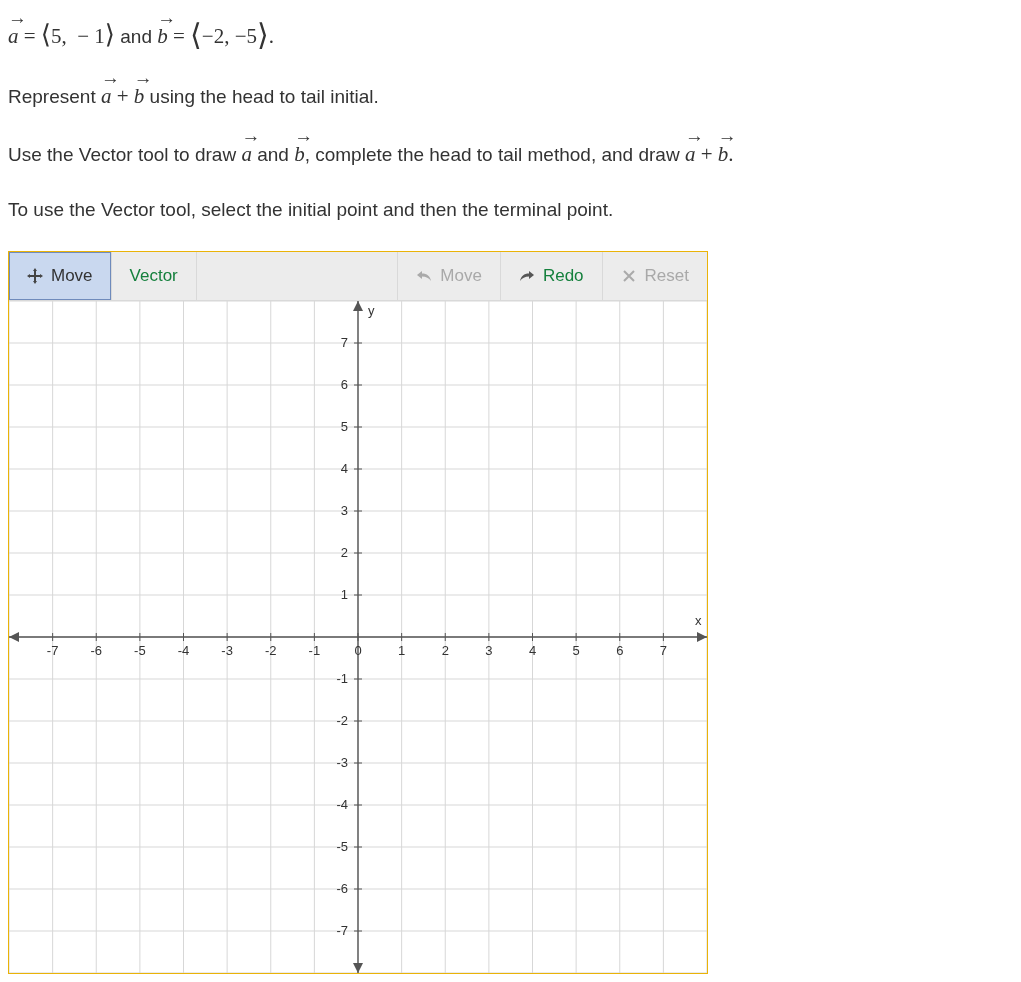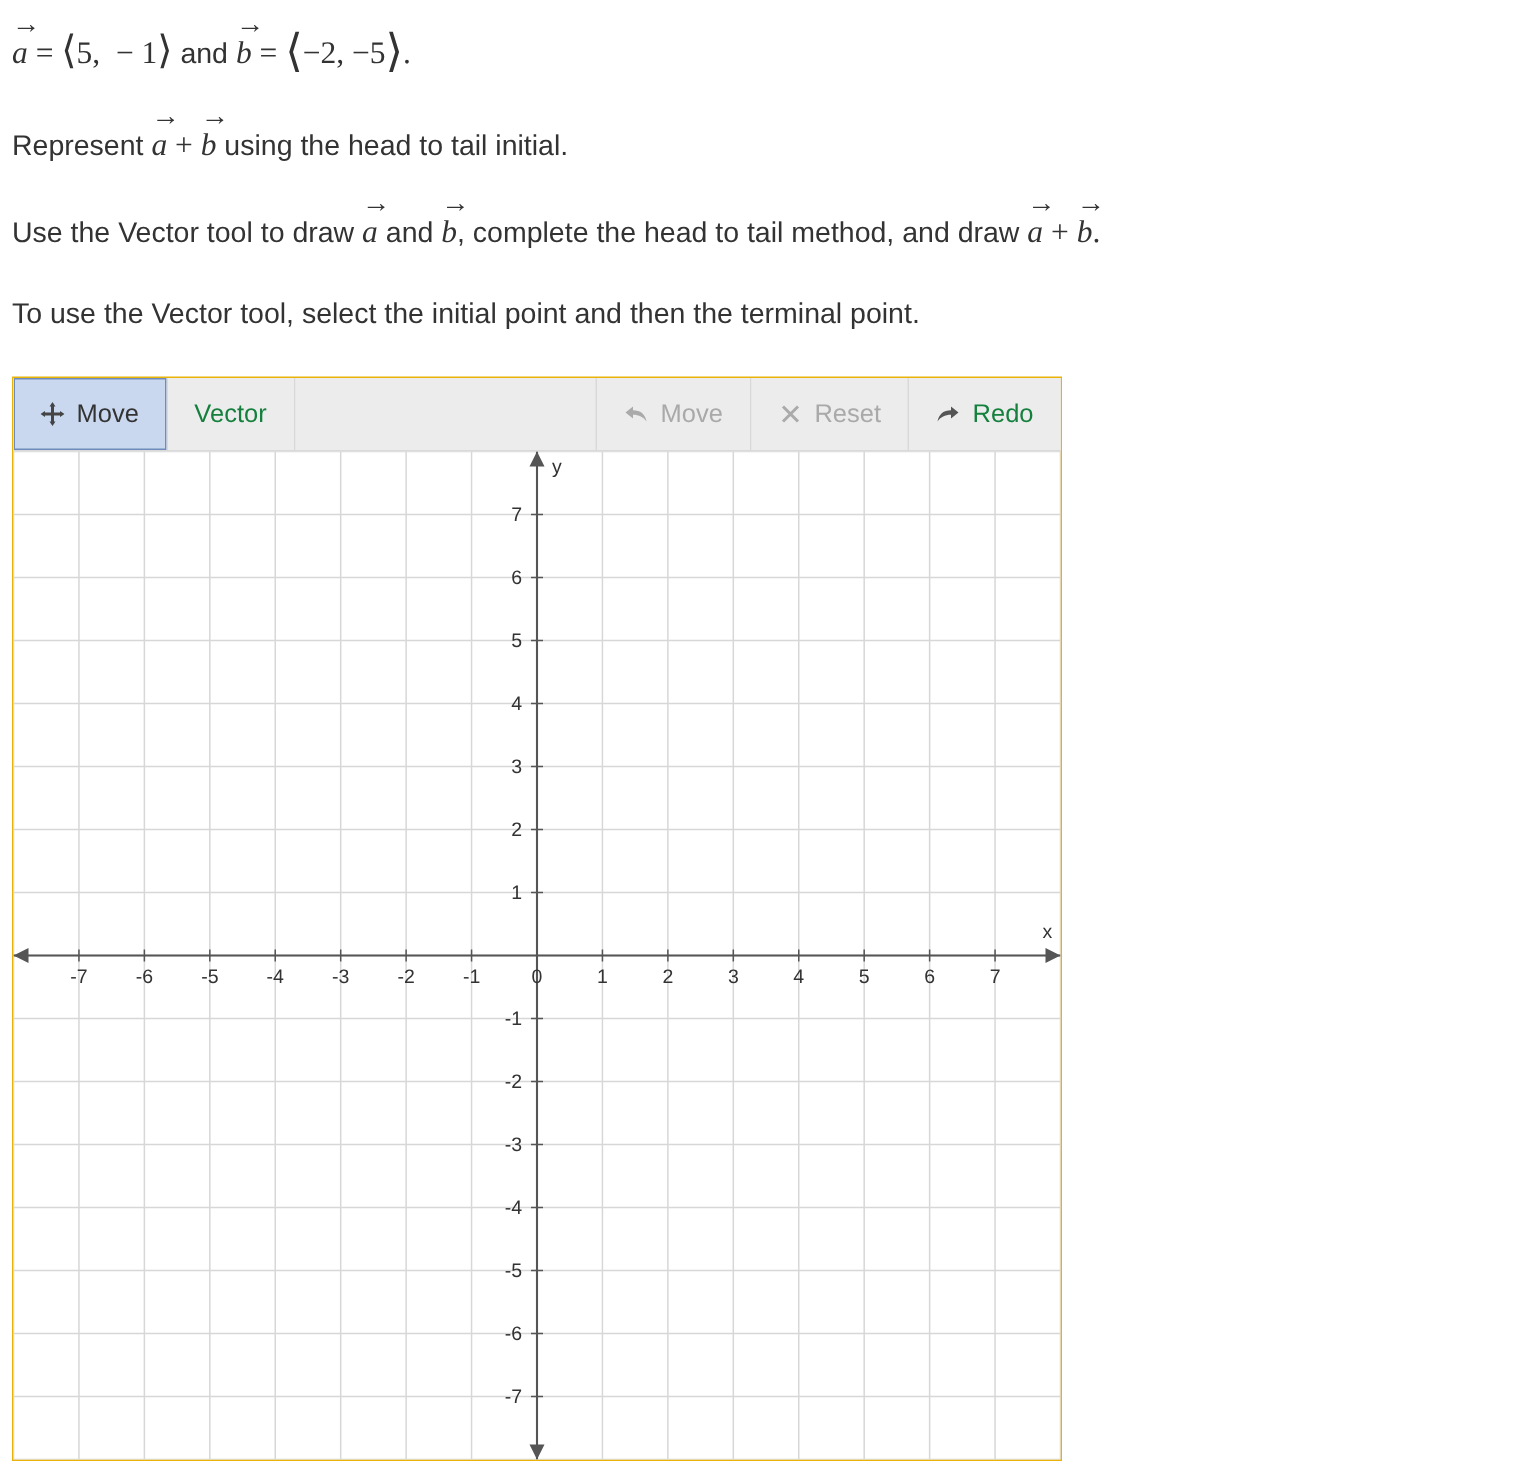--- a/index.html
+++ b/index.html
@@ -104,35 +104,35 @@
     </div>
     <div class="spacer"></div>
     <div class="toolbtn disabled" style="border-left:1px solid #d9d9d9">
       <span class="toolicon">
         <svg viewBox="0 0 16 16">
             <path d="M6 3 L1 7 L6 11 V8.5 C10 8.5 13 10 15 13 C14 8 11 5.5 6 5.5 Z" fill="#aaa"></path>
           </svg>
       </span>
       <span>Move</span>
     </div>
+    <div class="toolbtn">
+      <span class="toolicon">
+        <svg viewBox="0 0 16 16">
+            <path d="M10 3 L15 7 L10 11 V8.5 C6 8.5 3 10 1 13 C2 8 5 5.5 10 5.5 Z" fill="#555"></path>
+          </svg>
+      </span>
+      <span>Redo</span>
+    </div>
     <div class="toolbtn disabled">
       <span class="toolicon">
         <svg viewBox="0 0 16 16">
             <path d="M3 3 L13 13 M13 3 L3 13" stroke="#aaa" stroke-width="2" fill="none"></path>
           </svg>
       </span>
       <span>Reset</span>
-    </div>
-    <div class="toolbtn">
-      <span class="toolicon">
-        <svg viewBox="0 0 16 16">
-            <path d="M10 3 L15 7 L10 11 V8.5 C6 8.5 3 10 1 13 C2 8 5 5.5 10 5.5 Z" fill="#555"></path>
-          </svg>
-      </span>
-      <span>Redo</span>
     </div>
   </div>
 
   <div class="canvas-wrap">
     <svg class="grid" id="gridsvg" width="698" height="672" viewBox="0 0 698 672">
         <line x1="0" y1="0" x2="0" y2="672" stroke="#d7d7d7" stroke-width="1"></line>
         <line x1="43.625" y1="0" x2="43.625" y2="672" stroke="#d7d7d7" stroke-width="1"></line>
         <line x1="87.25" y1="0" x2="87.25" y2="672" stroke="#d7d7d7" stroke-width="1"></line>
         <line x1="130.875" y1="0" x2="130.875" y2="672" stroke="#d7d7d7" stroke-width="1"></line>
         <line x1="174.5" y1="0" x2="174.5" y2="672" stroke="#d7d7d7" stroke-width="1"></line>

